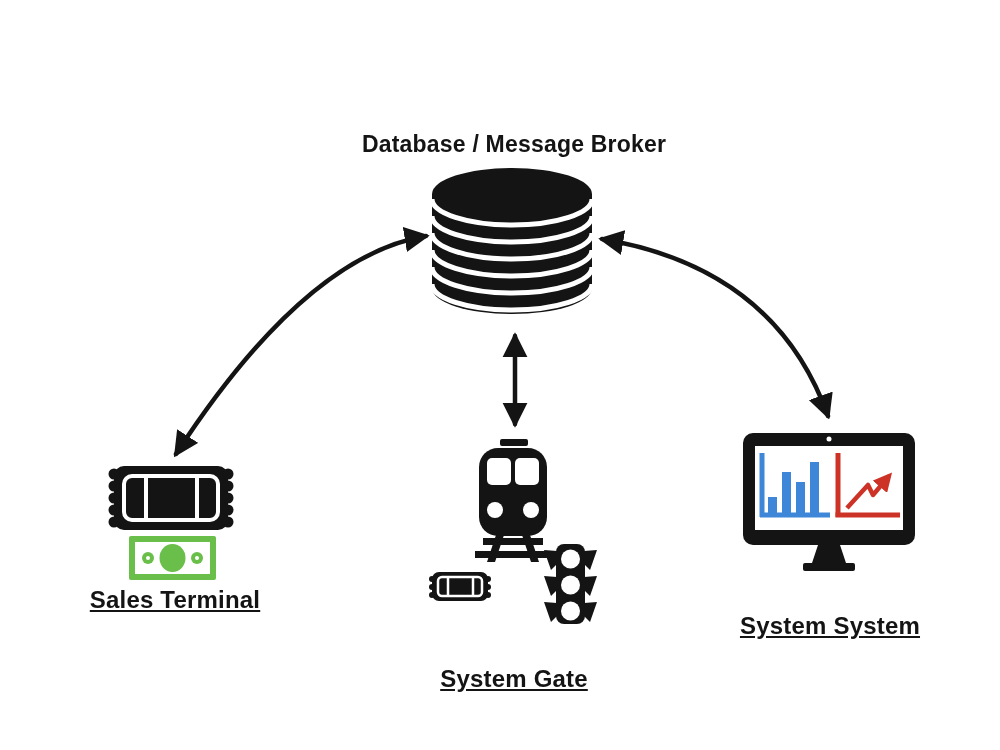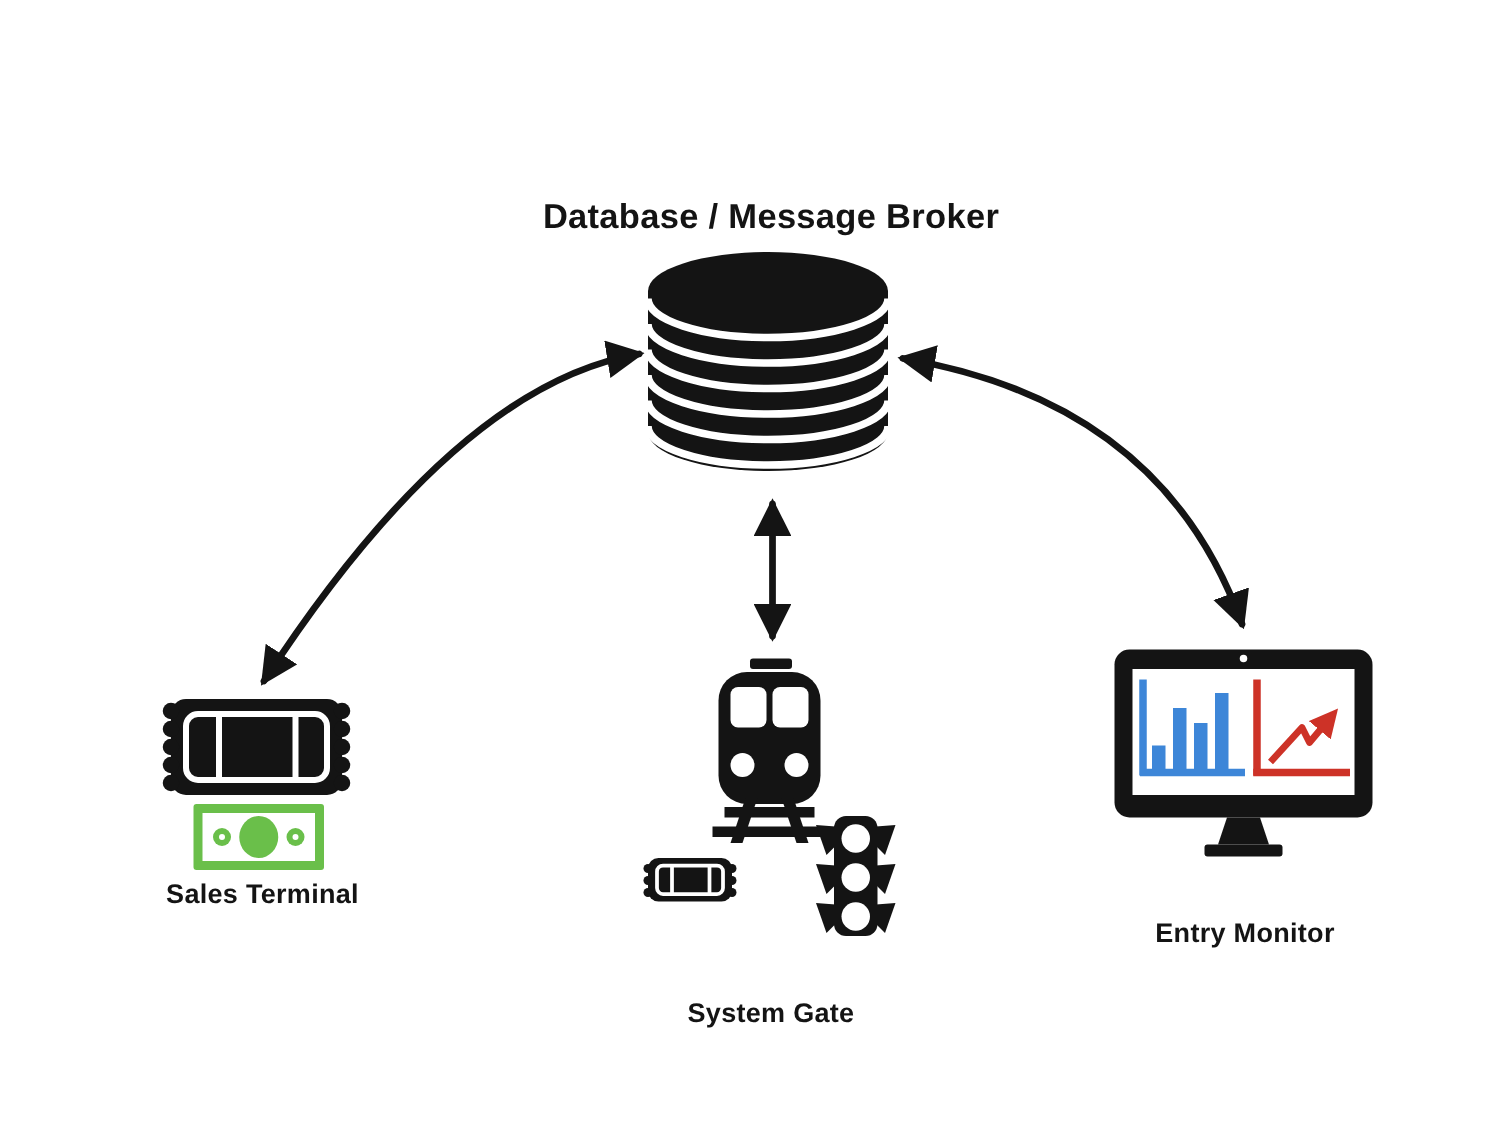--- a/index.html
+++ b/index.html
@@ -11,24 +11,25 @@
     background: var(--background, #ffffff);
     font-family: "Liberation Sans", sans-serif;
     overflow: hidden;
   }
   .abs { position: absolute; }
   .node-label {
     position: absolute;
     width: 260px;
     text-align: center;
     font-weight: 700;
-    font-size: 18px;
+    font-size: 24px;
     color: var(--ink, #111);
     letter-spacing: 0.2px;
     white-space: nowrap;
+    text-decoration: underline;
   }
   .diagram-title {
     position: absolute;
     left: 0;
     top: 131px;
     width: 1028px; 
     text-align: center;
     font-weight: 700;
     font-size: 23px;
     color: var(--ink, #111);
@@ -172,16 +173,16 @@
         <rect class="blue-fill" x="70" y="32" width="9" height="51"></rect>
       </g>
       <g>
         <line class="red-stroke" stroke-width="5" x1="98" y1="23" x2="98" y2="87"></line>
         <line class="red-stroke" stroke-width="5" x1="95.5" y1="85" x2="160" y2="85"></line>
         <polyline class="red-stroke no-fill" stroke-width="4.5" stroke-linejoin="round" points="107,78 128,55 133,65 149,46" marker-end="url(#ahr)"></polyline>
       </g>
       <polygon class="ink-fill" points="78,115 100,115 106,133 72,133"></polygon>
       <rect class="ink-fill" x="63" y="133" width="52" height="8" rx="2"></rect>
     </svg>
-    <div class="node-label" style="left:700px;top:612px">Entry Monitor</div>
+    <div class="node-label" style="left:700px;top:612px">System System</div>
   </div>
 
 </div>
 
 </body></html>

